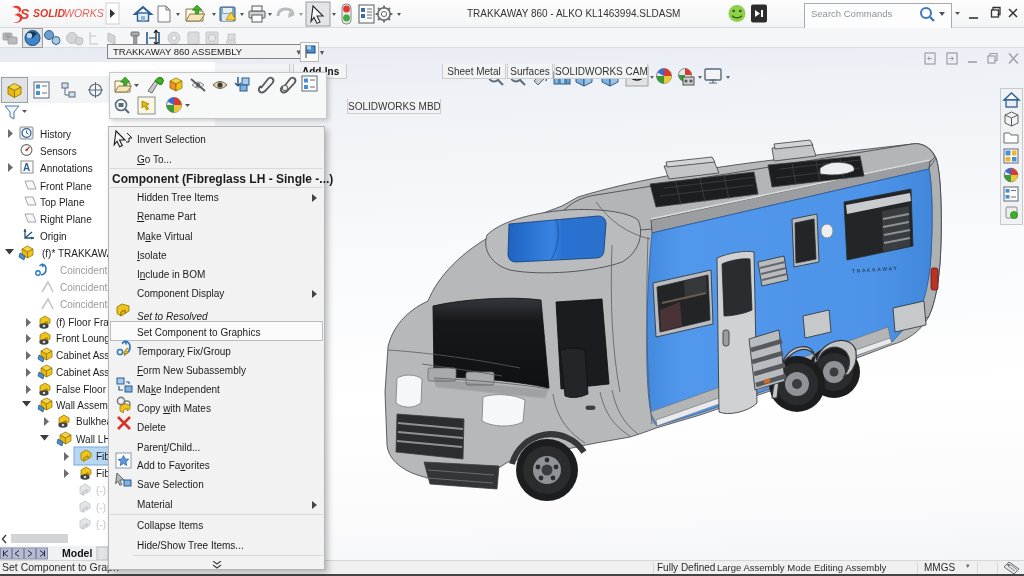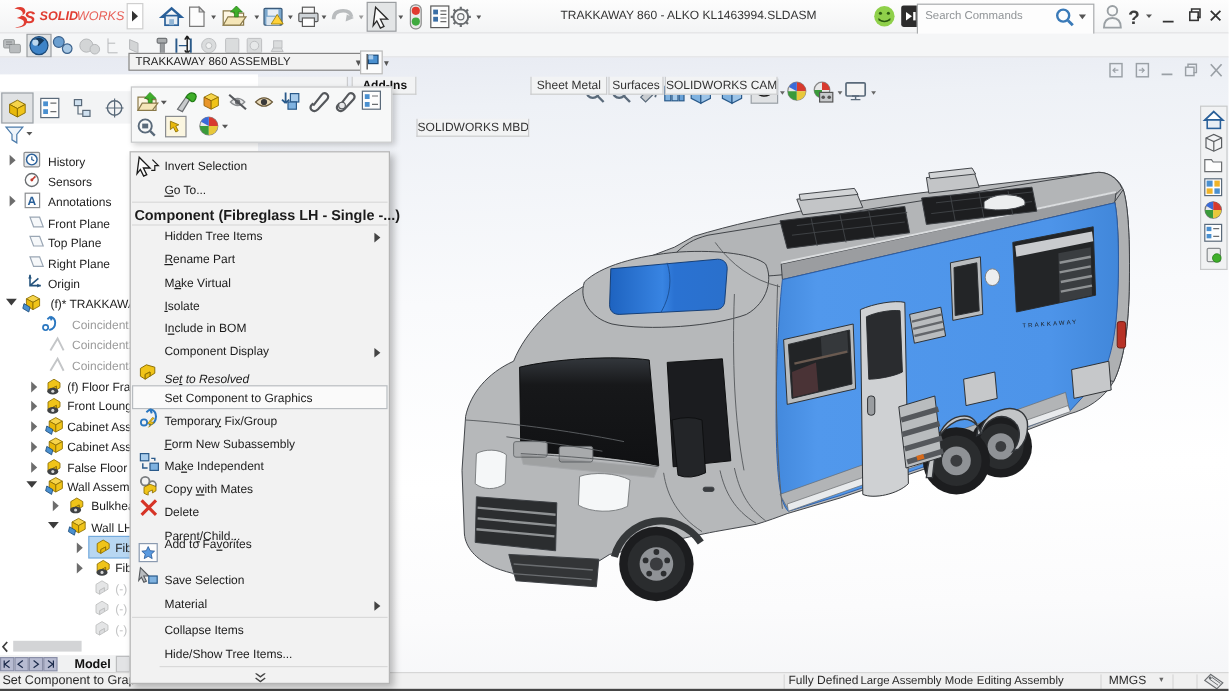--- a/index.html
+++ b/index.html
@@ -125,21 +125,21 @@
       <circle cx="927" cy="9" r="4" fill="none" stroke="#9aa0a4" stroke-width="1.6"></circle>
       <path d="M920 23 q0 -8 7 -8 q7 0 7 8z" fill="none" stroke="#9aa0a4" stroke-width="1.6"></path>
       <text x="940" y="20" font-size="16" font-weight="bold" fill="#3c3c3c" font-family="Liberation Sans">?</text>
       <path d="M955 12 l5 0 -2.5 3z" fill="#555"></path>
       <path d="M969 18 h9" stroke="#333" stroke-width="1.6"></path>
       <rect x="991.5" y="10" width="7" height="7" fill="none" stroke="#333" stroke-width="1.3"></rect>
       <path d="M993 10 v-2.5 h7 v7 h-2.5" fill="none" stroke="#333" stroke-width="1.3"></path>
       <path d="M1009 9 l8 8 m0 -8 l-8 8" stroke="#333" stroke-width="1.5"></path>
     </svg>
     <div class="abs" id="title">TRAKKAWAY 860 - ALKO KL1463994.SLDASM</div>
-    <div class="abs" style="left:764px;top:3px;width:148px;height:35px;background:#fdfdfd;border:1px solid #a8abad;">
+    <div class="abs" style="left:804px;top:3px;width:148px;height:35px;background:#fdfdfd;border:1px solid #a8abad;">
       <span style="position:absolute;left:6px;top:4px;font-size:9.5px;color:#8f9396;">Search Commands</span>
       <svg class="abs" style="right:2px;top:1px" width="32" height="18">
         <circle cx="9" cy="8" r="5" fill="none" stroke="#3a7ab8" stroke-width="2"></circle>
         <path d="M13 12 l4 4" stroke="#3a7ab8" stroke-width="2.4"></path>
         <path d="M22 7 l6 0 -3 4z" fill="#555"></path>
       </svg>
     </div>
   </div>
   <div class="abs" id="toolbar2">
     <svg class="abs" style="left:0;top:0" width="1024" height="20">
@@ -740,21 +740,21 @@
     <div class="mi" style="top:272px;">Copy <u>w</u>ith Mates</div>
     <svg class="mico" style="top:287px;" width="18" height="18">
         <path d="M3 3 L15 15 M15 3 L3 15" stroke="#d63427" stroke-width="2.6"></path>
       </svg>
     <div class="mi" style="top:310.5px;">Paren<u>t</u>/Child...</div>
     <div class="mi" style="top:291px;">Delete</div>
     <svg class="mico" style="top:325px;" width="18" height="18">
         <rect x="1" y="1" width="15" height="15" fill="#fdfdfd" stroke="#8a9ab0"></rect>
         <path d="M8.5 3.5 l1.6 3.4 3.7 .4 -2.8 2.5 .8 3.7 -3.3 -1.9 -3.3 1.9 .8 -3.7 -2.8 -2.5 3.7 -.4z" fill="#5a9ae0" stroke="#2a5a9a" stroke-width=".7"></path>
       </svg>
-    <div class="mi" style="top:318px;">Add to Fa<u>v</u>orites</div>
+    <div class="mi" style="top:329px;">Add to Fa<u>v</u>orites</div>
     <svg class="mico" style="top:344px;" width="18" height="18">
         <path d="M2 2 l7 7 -4.2 0 2.2 4.3 -2.1 1 -2.1 -4.3 -2.2 2.8z" fill="#b8bbbe" stroke="#55585c" stroke-width=".9"></path>
         <rect x="9" y="9" width="7" height="6" fill="#7fb2e0" stroke="#2a5a8a"></rect>
       </svg>
     <div class="mi" style="top:348px;">Save Selection</div>
     <div class="mi" style="top:367.5px;">Material<span class="sub"></span></div>
     <div class="msep" style="top:386.5px;"></div>
     <div class="mi" style="top:388.5px;">Collapse Items</div>
     <div class="mi" style="top:409px;">Hide/Show Tree Items...</div>
     <div class="msep" style="top:428px;left:24px;width:190px;"></div>

